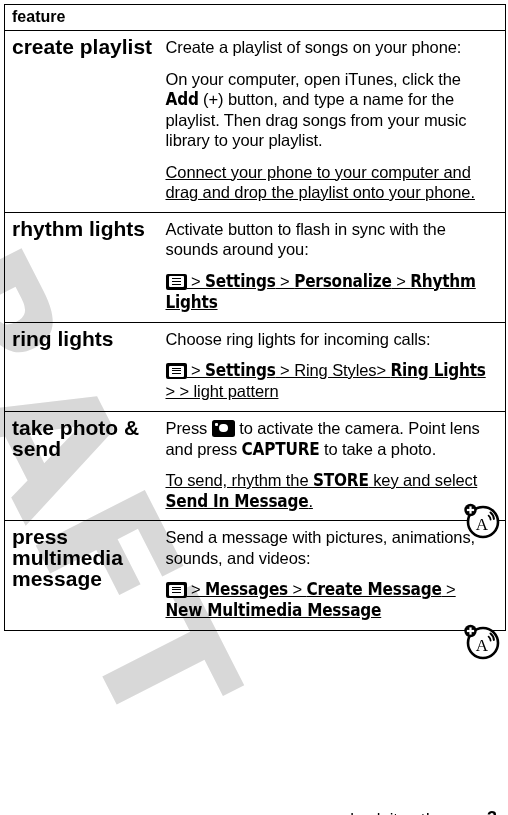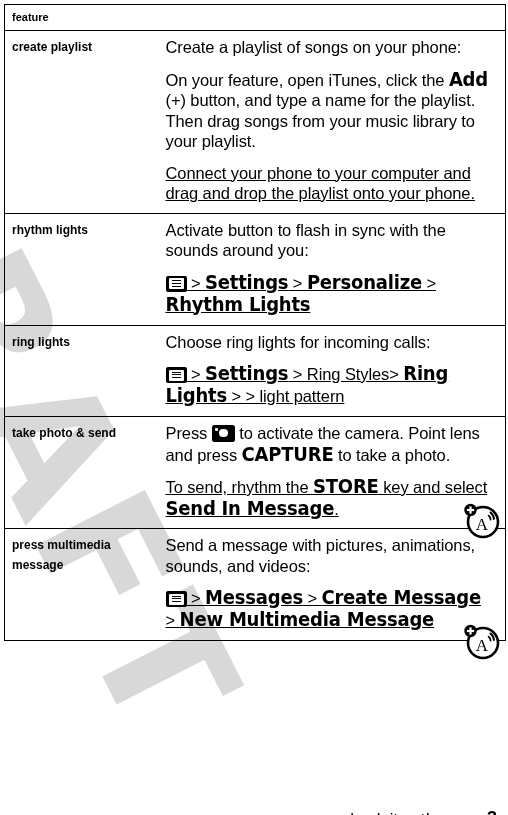--- a/index.html
+++ b/index.html
@@ -65,54 +65,54 @@
   }
   .hdr-row td {
     border-top: 1.6px solid #000;
     border-bottom: 1.6px solid #000;
     border-left: 1.6px solid #000;
     border-right: 1.6px solid #000;
     padding: 2px 0 3px 7px;
   }
   .hdr-label {
     font-weight: 700;
-    font-size: 11px;
+    font-size: 16px;
     line-height: 20px;
   }
   .feat-row > td {
     border-bottom: 1.6px solid #000;
   }
   .feat-row > td.c-name {
     border-left: 1.6px solid #000;
     width: 155px;
     padding: 6px 6px 9px 7px;
   }
   .feat-row > td.c-desc {
     border-right: 1.6px solid #000;
     padding: 6px 12px 9px 6px;
   }
   .name-text {
     font-weight: 700;
-    font-size: 12px;
+    font-size: 21px;
     line-height: 20px;
   }
   .para {
     font-size: 16.5px;
     line-height: 20.5px;
     margin: 0 0 11px 0;
     letter-spacing: -0.1px;
   }
   .para:last-child { margin-bottom: 0; text-decoration: underline; }
 
   
   .ui {
     font-family: "DejaVu Sans Condensed", "Liberation Sans Narrow", "Liberation Sans", sans-serif;
     font-weight: 700;
     font-stretch: condensed;
-    font-size: 20px;
+    font-size: 17px;
     letter-spacing: -0.2px;
   }
   .path {
     font-size: 16.5px;
     line-height: 21px;
   }
   .sep { font-weight: 400; }
 
   
   .icon-menu {
@@ -222,21 +222,21 @@
           <span class="hdr-label">feature</span>
         </td>
       </tr>
 
       <tr class="feat-row">
         <td class="c-name">
           <span class="name-text">create playlist</span>
         </td>
         <td class="c-desc">
           <p class="para">Create a playlist of songs on your phone:</p>
-          <p class="para"><span>On your feature, open iTunes, click the </span><span class="ui">Add</span><span> (+) button, and type a name for the playlist. Then drag songs from your music library to your playlist.</span></p>
+          <p class="para"><span>On your computer, open iTunes, click the </span><span class="ui">Add</span><span> (+) button, and type a name for the playlist. Then drag songs from your music library to your playlist.</span></p>
           <p class="para">Connect your phone to your computer and drag and drop the playlist onto your phone.</p>
         </td>
       </tr>
 
       <tr class="feat-row">
         <td class="c-name">
           <span class="name-text">rhythm lights</span>
         </td>
         <td class="c-desc">
           <p class="para">Activate button to flash in sync with the sounds around you:</p>

